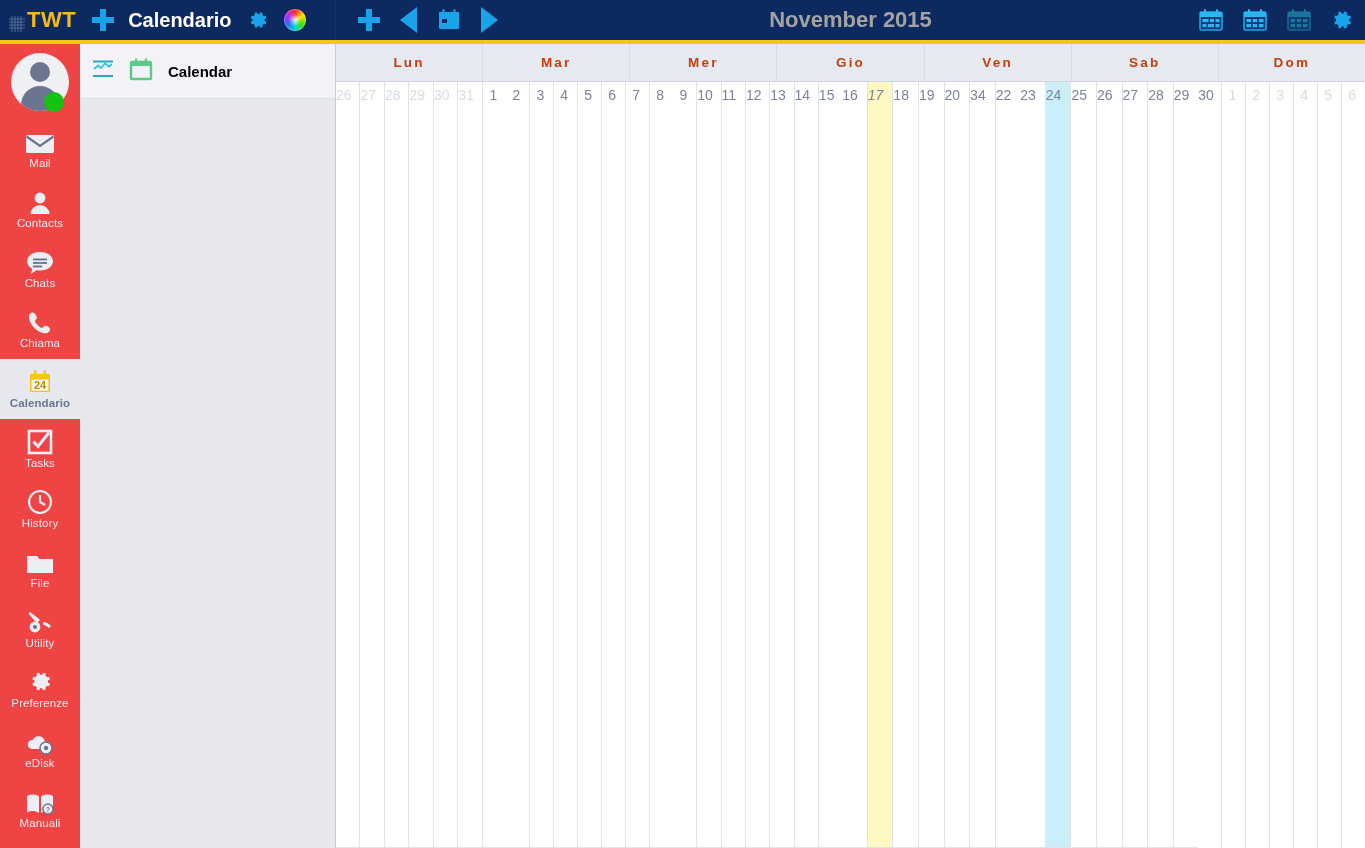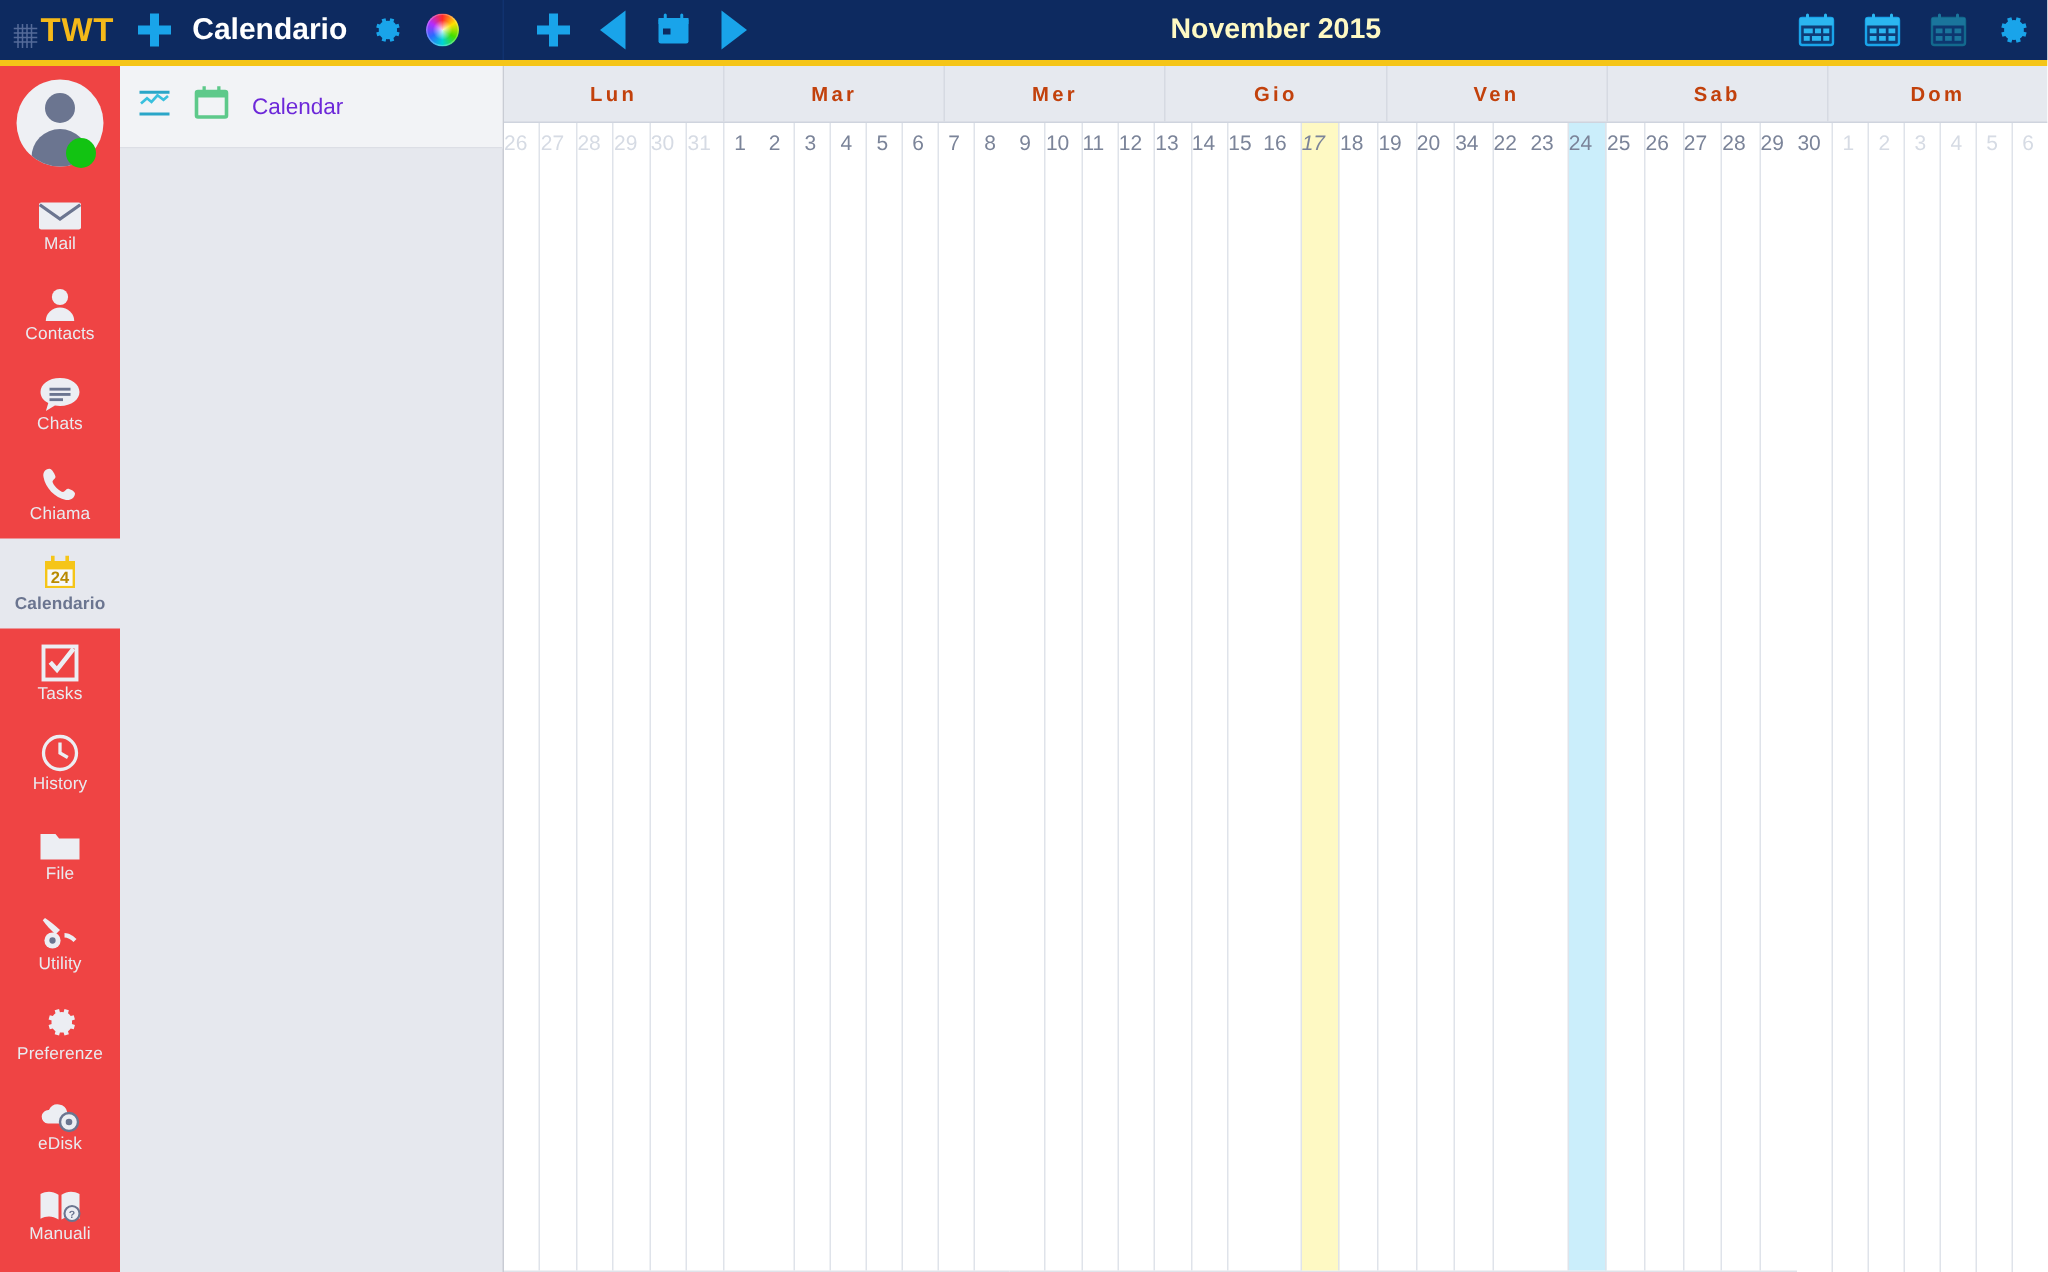--- a/index.html
+++ b/index.html
@@ -66,21 +66,21 @@
     position: relative; padding-left: 20px; padding-right: 10px;
   }
   .nav-group { display: flex; align-items: center; gap: 18px; }
   .tri { width: 0; height: 0; cursor: pointer; }
   .tri-left  { border-top: 13px solid transparent; border-bottom: 13px solid transparent; border-right: 17px solid #19a4ea; }
   .tri-right { border-top: 13px solid transparent; border-bottom: 13px solid transparent; border-left: 17px solid #19a4ea; }
 
   .month-title {
     position: absolute; left: 0; right: 0; top: 0; bottom: 0;
     display: flex; align-items: center; justify-content: center;
-    color: #fef9c3; font-size: 19px; font-weight: bold;
+    color: #a3a3a3; font-size: 22px; font-weight: bold;
     pointer-events: none;
   }
   .right-icons {
     margin-left: auto; display: flex; align-items: center; gap: 16px;
     position: relative; z-index: 2;
   }
 
   
   .yellow-rule { height: 4px; background: #f5c518; min-height: 4px; position: relative; z-index: 19; }
 
@@ -134,21 +134,21 @@
     display: flex; flex-direction: column;
   }
   .panel-head {
     height: 55px; min-height: 55px;
     background: #f2f3f6;
     display: flex; align-items: center; gap: 14px;
     padding-left: 12px;
     border-bottom: 1px solid #dcdee5;
   }
   .panel-entry-label {
-    font-size: 15px; font-weight: normal; color: #6d28d9;
+    font-size: 15px; font-weight: bold; color: #000000;
   }
   .panel-body { flex: 1; }
 
   
   .calendar {
     flex: 1; min-width: 0;
     display: flex; flex-direction: column;
     background: #ffffff;
   }
   .cal-headrow {

